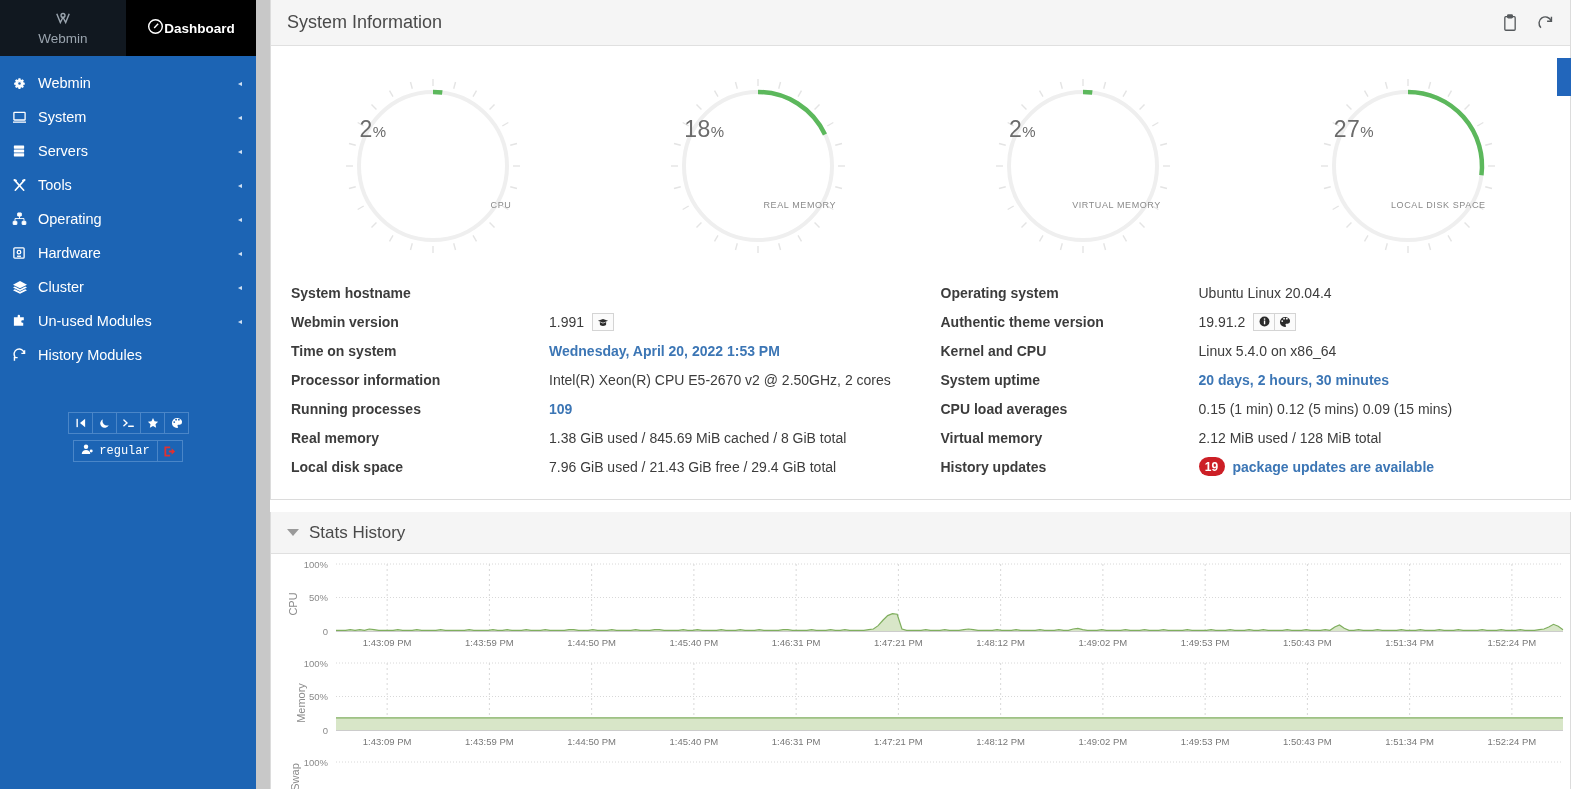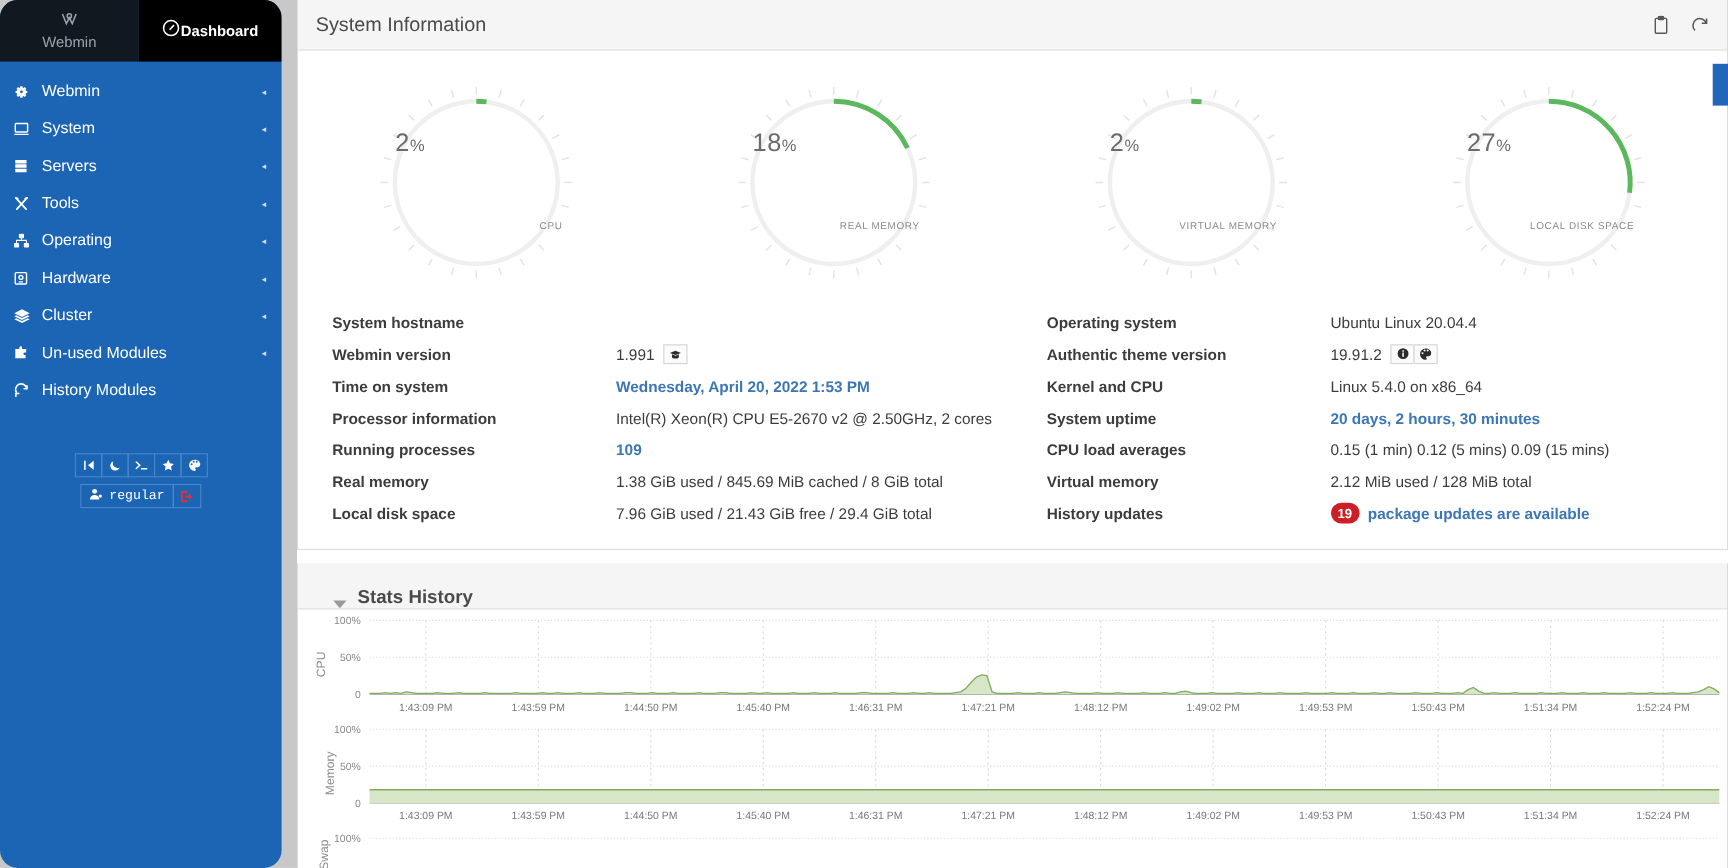--- a/index.html
+++ b/index.html
@@ -8,21 +8,21 @@
     width: 1571px; height: 789px;
     overflow: hidden;
     font-family: "Liberation Sans", sans-serif;
     background: #ffffff;
   }
   #app { position: relative; width: 1571px; height: 789px; background: #c8c8c8; }
 
   
   #sidebar {
     position: absolute; left: 0; top: 0; width: 256px; height: 789px;
-    background: #1c64b4; color: #ffffff; overflow: hidden; border-radius: 16px;
+    background: #1c64b4; color: #ffffff; overflow: hidden;
   }
   .side-top { display: flex; height: 56px; }
   .brand-tab {
     width: 126px; height: 56px; background: #111820;
     display: flex; flex-direction: column; align-items: center; justify-content: center;
     color: #9aa4ae; cursor: pointer;
   }
   .brand-tab .tab-ico { font-size: 15px; line-height: 15px; margin-bottom: 2px; }
   .brand-tab .tab-lbl { font-size: 13.5px; line-height: 15px; }
   .dash-tab {
@@ -96,21 +96,21 @@
     font-size: 23px; color: #6b6b6b; letter-spacing: .5px;
   }
   .gauge-pct .sym { font-size: 15px; }
   .gauge-lbl {
     position: absolute; right: 22px; bottom: 54px;
     font-size: 9px; color: #8a8a8a; letter-spacing: .6px;
   }
 
   
   .info-grid { display: flex; padding: 8px 0 18px 0; }
-  .info-col { width: 50%; padding-left: 20px; margin-left: 11px; }
+  .info-col { width: 50%; padding-left: 20px; }
   .info-row { display: flex; align-items: center; height: 29px; font-size: 14px; }
   .info-key { width: 258px; color: #3c3c3c; font-weight: bold; flex-shrink: 0; }
   .info-val { color: #3c3c3c; }
   .info-val.link { color: #3c76b5; cursor: pointer; font-weight: bold; }
   .mini-btn {
     display: inline-flex; align-items: center; justify-content: center;
     width: 22px; height: 18px; border: 1px solid #d4d4d4; background: #fbfbfb;
     vertical-align: middle; margin-left: 8px; cursor: pointer;
   }
   .mini-grp { display: inline-flex; margin-left: 8px; vertical-align: middle; }
@@ -119,21 +119,21 @@
     display: inline-flex; align-items: center; justify-content: center;
     min-width: 26px; height: 19px; border-radius: 10px;
     background: #cc1f26; color: #ffffff; font-size: 12px; font-weight: bold;
     padding: 0 6px; margin-right: 8px;
   }
 
   
   .stats-panel { margin-top: 12px; }
   .stats-head {
     height: 42px; background: #f5f5f5; border-bottom: 1px solid #e0e0e0;
-    display: flex; align-items: flex-end; padding: 0 32px; gap: 10px; font-weight: bold;
+    display: flex; align-items: center; padding: 0 16px; gap: 10px;
   }
   .caret { width: 0; height: 0; border-left: 6px solid transparent; border-right: 6px solid transparent;
            border-top: 7px solid #9a9a9a; cursor: pointer; }
   .stats-title { font-size: 17px; color: #4a4a4a; }
 
   .chart-block { position: relative; height: 99px; }
   .chart-block.partial { height: 50px; overflow: hidden; }
   .axis-name {
     position: absolute; left: 10px; top: 50%;
     transform: translateY(-50%) rotate(-90deg); transform-origin: center;

